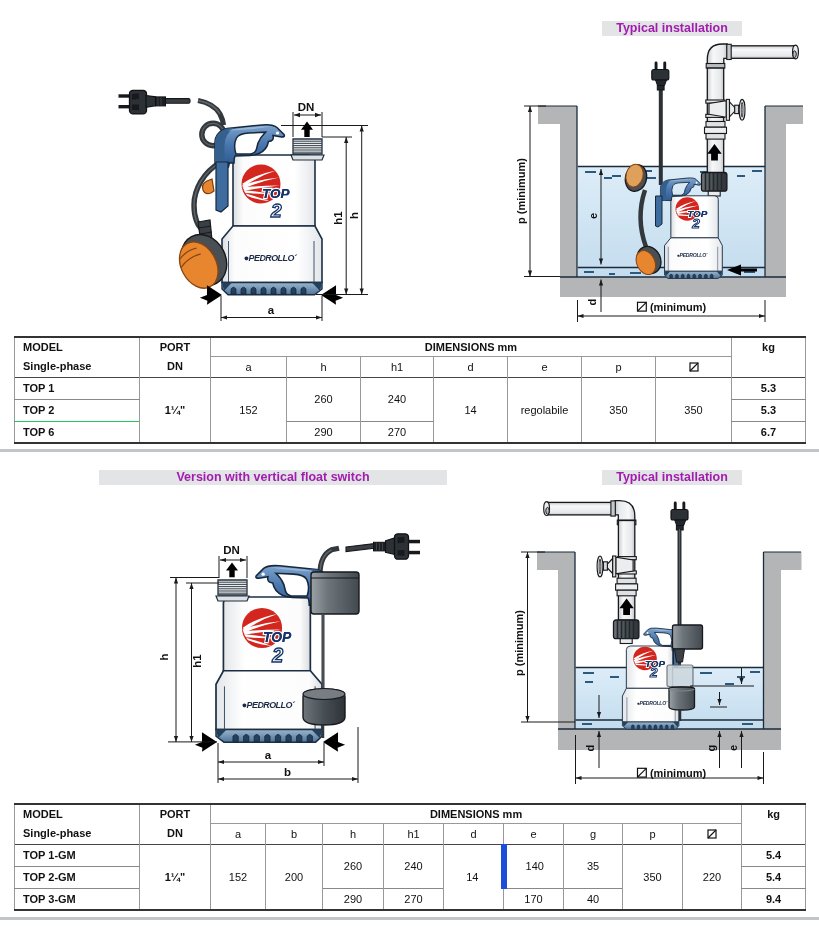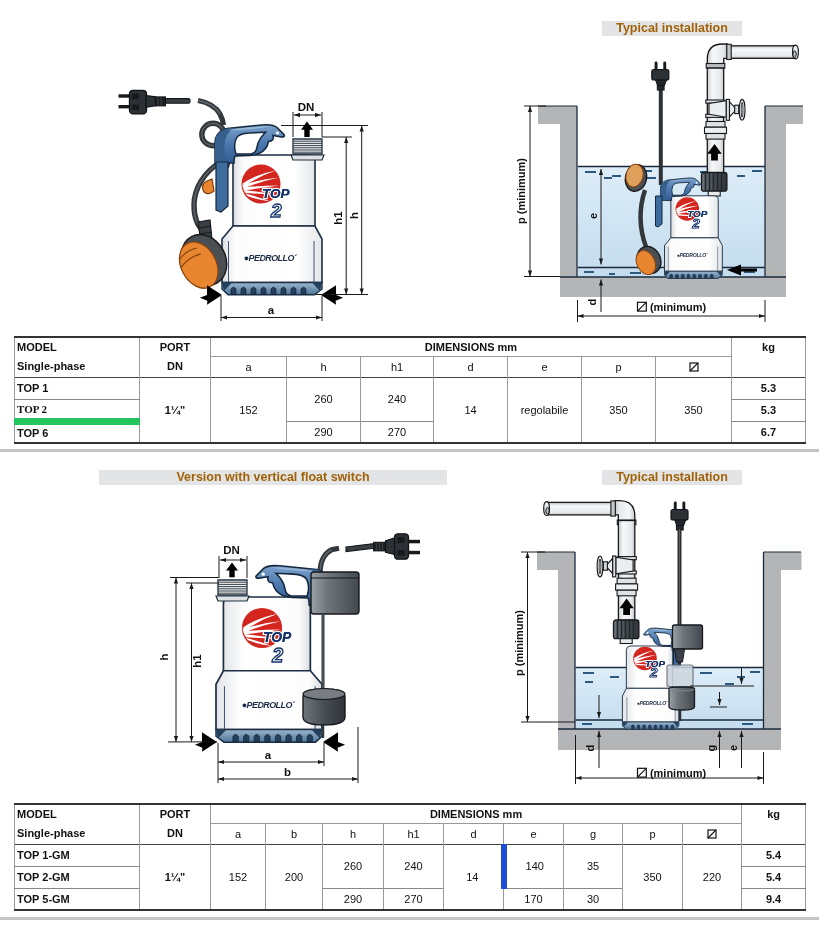--- a/index.html
+++ b/index.html
@@ -1,23 +1,23 @@
 <!DOCTYPE html>
 <html><head>
 <meta charset="utf-8">
 <style>
 html,body{margin:0;padding:0;background:#fff;}
 body{width:819px;height:926px;position:relative;font-family:"Liberation Sans",sans-serif;overflow:hidden;}
 .abs{position:absolute;}
 .tbl{position:absolute;left:14px;width:791px;font-size:11px;color:#111;}
 .tbl table{border-collapse:collapse;width:791px;table-layout:fixed;}
 .tbl td{padding:0;text-align:center;vertical-align:middle;overflow:hidden;white-space:nowrap;}
-.tbl .lft{text-align:left;padding-left:2px;}
+.tbl .lft{text-align:left;padding-left:8px;}
 .b{font-weight:bold;}
-.titlebar{position:absolute;background:#e2e4e6;color:#a16207;font-weight:bold;font-size:12.5px;text-align:center;line-height:15px;height:15px;}
+.titlebar{position:absolute;background:#e2e4e6;color:#a21caf;font-weight:bold;font-size:12.5px;text-align:center;line-height:15px;height:15px;}
 .grayrule{position:absolute;left:0;width:819px;height:2.5px;background:#c3c6c9;}
 </style>
 </head>
 <body>
 
 <svg class="abs" style="left:0;top:0" width="819" height="336" viewBox="0 0 819 336">
 <defs>
 <linearGradient id="steel" x1="0" y1="0" x2="0" y2="1">
  <stop offset="0" stop-color="#9db6cc"></stop>
         <stop offset="0.5" stop-color="#7496b4"></stop>
@@ -578,21 +578,21 @@
  <td rowspan="3" style="border-top:1.5px solid #444;border-left:1px solid #999;">152</td>
  <td rowspan="2" style="border-top:1.5px solid #444;border-left:1px solid #999;">260</td>
  <td rowspan="2" style="border-top:1.5px solid #444;border-left:1px solid #999;">240</td>
  <td rowspan="3" style="border-top:1.5px solid #444;border-left:1px solid #999;">14</td>
  <td rowspan="3" style="border-top:1.5px solid #444;border-left:1px solid #999;">regolabile</td>
  <td rowspan="3" style="border-top:1.5px solid #444;border-left:1px solid #999;">350</td>
  <td rowspan="3" style="border-top:1.5px solid #444;border-left:1px solid #999;">350</td>
  <td class="b" style="border-top:1.5px solid #444;border-bottom:1px solid #888;border-left:1px solid #999;border-right:1px solid #999;">5.3</td>
 </tr>
 <tr style="height:22px">
- <td class="lft b" style="border-bottom:7px solid #22c55e;border-left:1px solid #999;font-family:Liberation Serif, serif;">TOP 2</td>
+ <td class="lft b" style="border-bottom:1px solid #22c55e;border-left:1px solid #999;">TOP 2</td>
  <td class="b" style="border-bottom:1px solid #888;border-left:1px solid #999;border-right:1px solid #999;">5.3</td>
 </tr>
 <tr style="height:22px">
  <td class="lft b" style="border-left:1px solid #999;">TOP 6</td>
  <td style="border-top:1px solid #888;border-left:1px solid #999;">290</td>
  <td style="border-top:1px solid #888;border-left:1px solid #999;">270</td>
  <td class="b" style="border-left:1px solid #999;border-right:1px solid #999;">6.7</td>
 </tr>
 <tr>
           <td colspan="10" style="border-top:2px solid #333;height:0"></td>
@@ -653,25 +653,25 @@
  <td rowspan="2" style="border-top:1.5px solid #444;border-left:1px solid #999;">35</td>
  <td rowspan="3" style="border-top:1.5px solid #444;border-left:1px solid #999;">350</td>
  <td rowspan="3" style="border-top:1.5px solid #444;border-left:1px solid #999;text-align:center;">220</td>
  <td class="b" style="border-top:1.5px solid #444;border-bottom:1px solid #888;border-left:1px solid #999;border-right:1px solid #999;">5.4</td>
 </tr>
 <tr style="height:22px">
  <td class="lft b" style="border-bottom:1px solid #888;border-left:1px solid #999;">TOP 2-GM</td>
  <td class="b" style="border-bottom:1px solid #888;border-left:1px solid #999;border-right:1px solid #999;">5.4</td>
 </tr>
 <tr style="height:22px">
- <td class="lft b" style="border-left:1px solid #999;">TOP 5-GM</td>
+ <td class="lft b" style="border-left:1px solid #999;">TOP 3-GM</td>
  <td style="border-top:1px solid #888;border-left:1px solid #999;">290</td>
  <td style="border-top:1px solid #888;border-left:1px solid #999;">270</td>
  <td style="border-top:1px solid #888;border-left:1px solid #999;">170</td>
- <td style="border-top:1px solid #888;border-left:1px solid #999;">30</td>
+ <td style="border-top:1px solid #888;border-left:1px solid #999;">40</td>
  <td class="b" style="border-left:1px solid #999;border-right:1px solid #999;">9.4</td>
 </tr>
 <tr>
           <td colspan="12" style="border-top:2px solid #333;height:0"></td>
         </tr>
 </tbody>
     </table>
 </div>
 
 </body></html>

